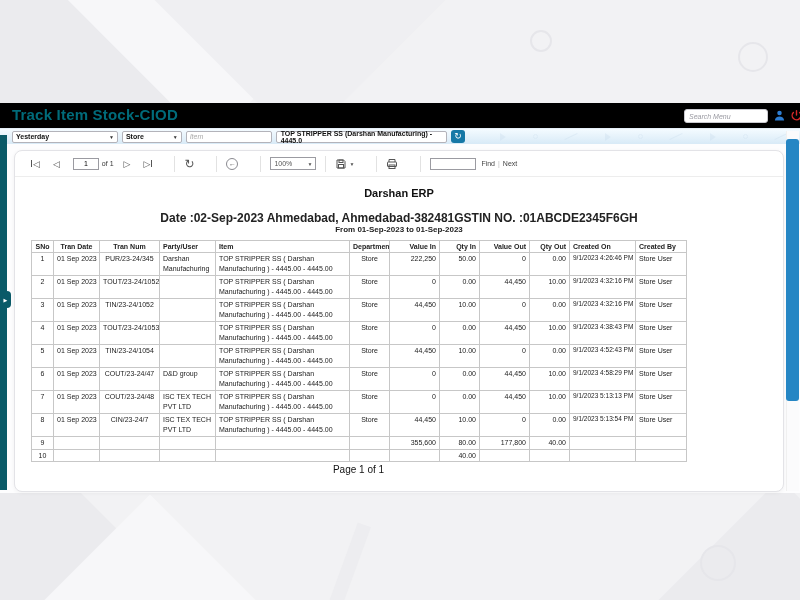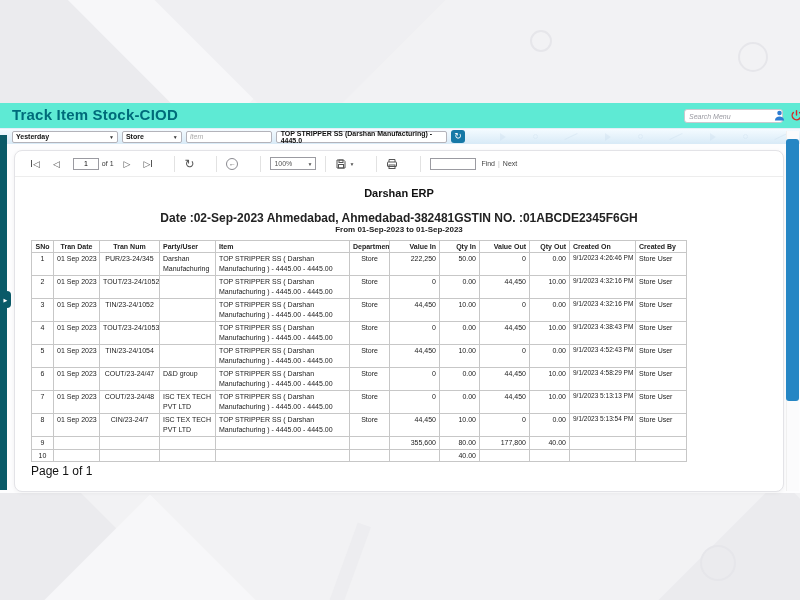--- a/index.html
+++ b/index.html
@@ -14,23 +14,23 @@
   
   .deco { position:absolute; pointer-events:none; }
   .chev  { background:#ebebee; transform:rotate(45deg); }
   .chev2 { background:#f7f7f9; transform:rotate(45deg); }
   .ring  { border:2px solid #e6e6ea; border-radius:50%; background:transparent; }
   .slash { background:#ededf0; transform:rotate(20deg); }
 
   
   .app { position:absolute; left:0; top:103px; width:800px; height:390px; background:#fdfdfe; }
 
-  .app-header { position:relative; height:25px; background:#5eead4; }
+  .app-header { position:relative; height:25px; background:#000000; }
   .app-title { position:absolute; left:12px; top:3px; font-size:15px; font-weight:bold; color:#006b7a; letter-spacing:.2px; }
-  .search-box { position:absolute; left:684px; top:6px; width:99px; height:14px; border:1px solid #c9c9cf; border-radius:3px; font-size:7px; padding:0 4px; color:#333; background:#fff; }
+  .search-box { position:absolute; left:684px; top:6px; width:84px; height:14px; border:1px solid #c9c9cf; border-radius:3px; font-size:7px; padding:0 4px; color:#333; background:#fff; }
   .search-box::placeholder { font-style:italic; color:#9a9aa2; }
   .hdr-icon { position:absolute; top:6px; width:13px; height:13px; cursor:pointer; }
   .user-icon { left:773px; }
   .power-icon { left:790px; }
 
   
   .filter-bar { position:absolute; left:0; top:25px; width:800px; height:16px;
     background:linear-gradient(#f4fbff,#d8eaf7); border-top:1px solid #e4eef7;
     display:flex; align-items:center; padding:0 12px; gap:4px; }
   .sel { height:12px; background:#fff; border:1px solid #b3b3ba; border-radius:2px;
@@ -91,21 +91,21 @@
   .rpt th:nth-child(1), .rpt td:nth-child(1),
   .rpt th:nth-child(2), .rpt td:nth-child(2),
   .rpt th:nth-child(3), .rpt td:nth-child(3),
   .rpt th:nth-child(6), .rpt td:nth-child(6) { text-align:center; }
   .rpt td:nth-child(2), .rpt td:nth-child(3) { white-space:nowrap; }
   .rpt th:nth-child(7), .rpt td:nth-child(7),
   .rpt th:nth-child(8), .rpt td:nth-child(8),
   .rpt th:nth-child(9), .rpt td:nth-child(9),
   .rpt th:nth-child(10), .rpt td:nth-child(10) { text-align:right; }
   .rpt td:nth-child(11) { white-space:nowrap; font-size:6.5px; }
-  .page-footer { width:655px; margin:2px 0 0 16px; text-align:left; font-size:12px; color:#111; }
+  .page-footer { width:655px; margin:2px 0 0 16px; text-align:center; font-size:10px; color:#111; }
 
   
   .side-rail { position:absolute; left:0; top:135px; width:7px; height:355px; background:#0a5a68; z-index:5; }
   .side-tab { position:absolute; left:0; top:291px; width:11px; height:17px; background:#0a5a68;
     border-radius:0 4px 4px 0; z-index:6; display:flex; align-items:center; justify-content:center;
     color:#fff; font-size:5px; cursor:pointer; }
   .scroll-track { position:absolute; right:1px; top:131px; width:13px; height:360px; background:#fbfbfc; border-left:1px solid #f0f0f0; z-index:4; }
   .scroll-thumb { position:absolute; right:1px; top:139px; width:13px; height:262px; background:#2586c4; border-radius:3px; z-index:5; cursor:grab; }
 </style>
 </head>

